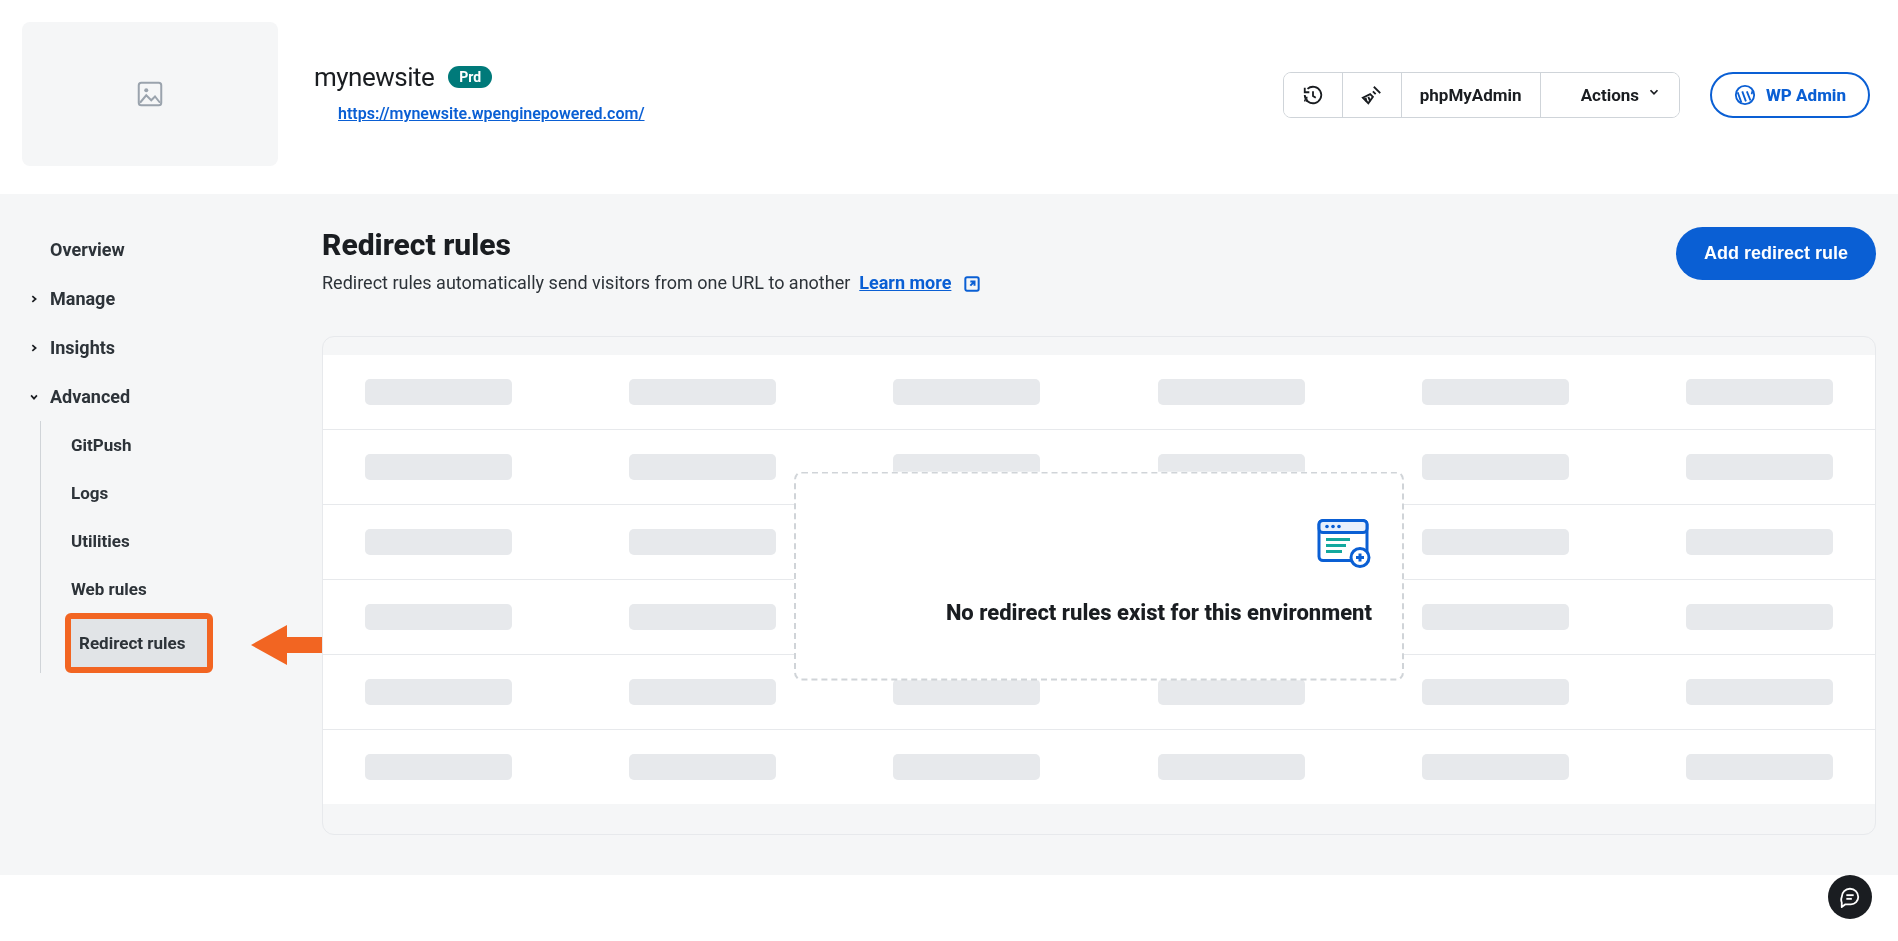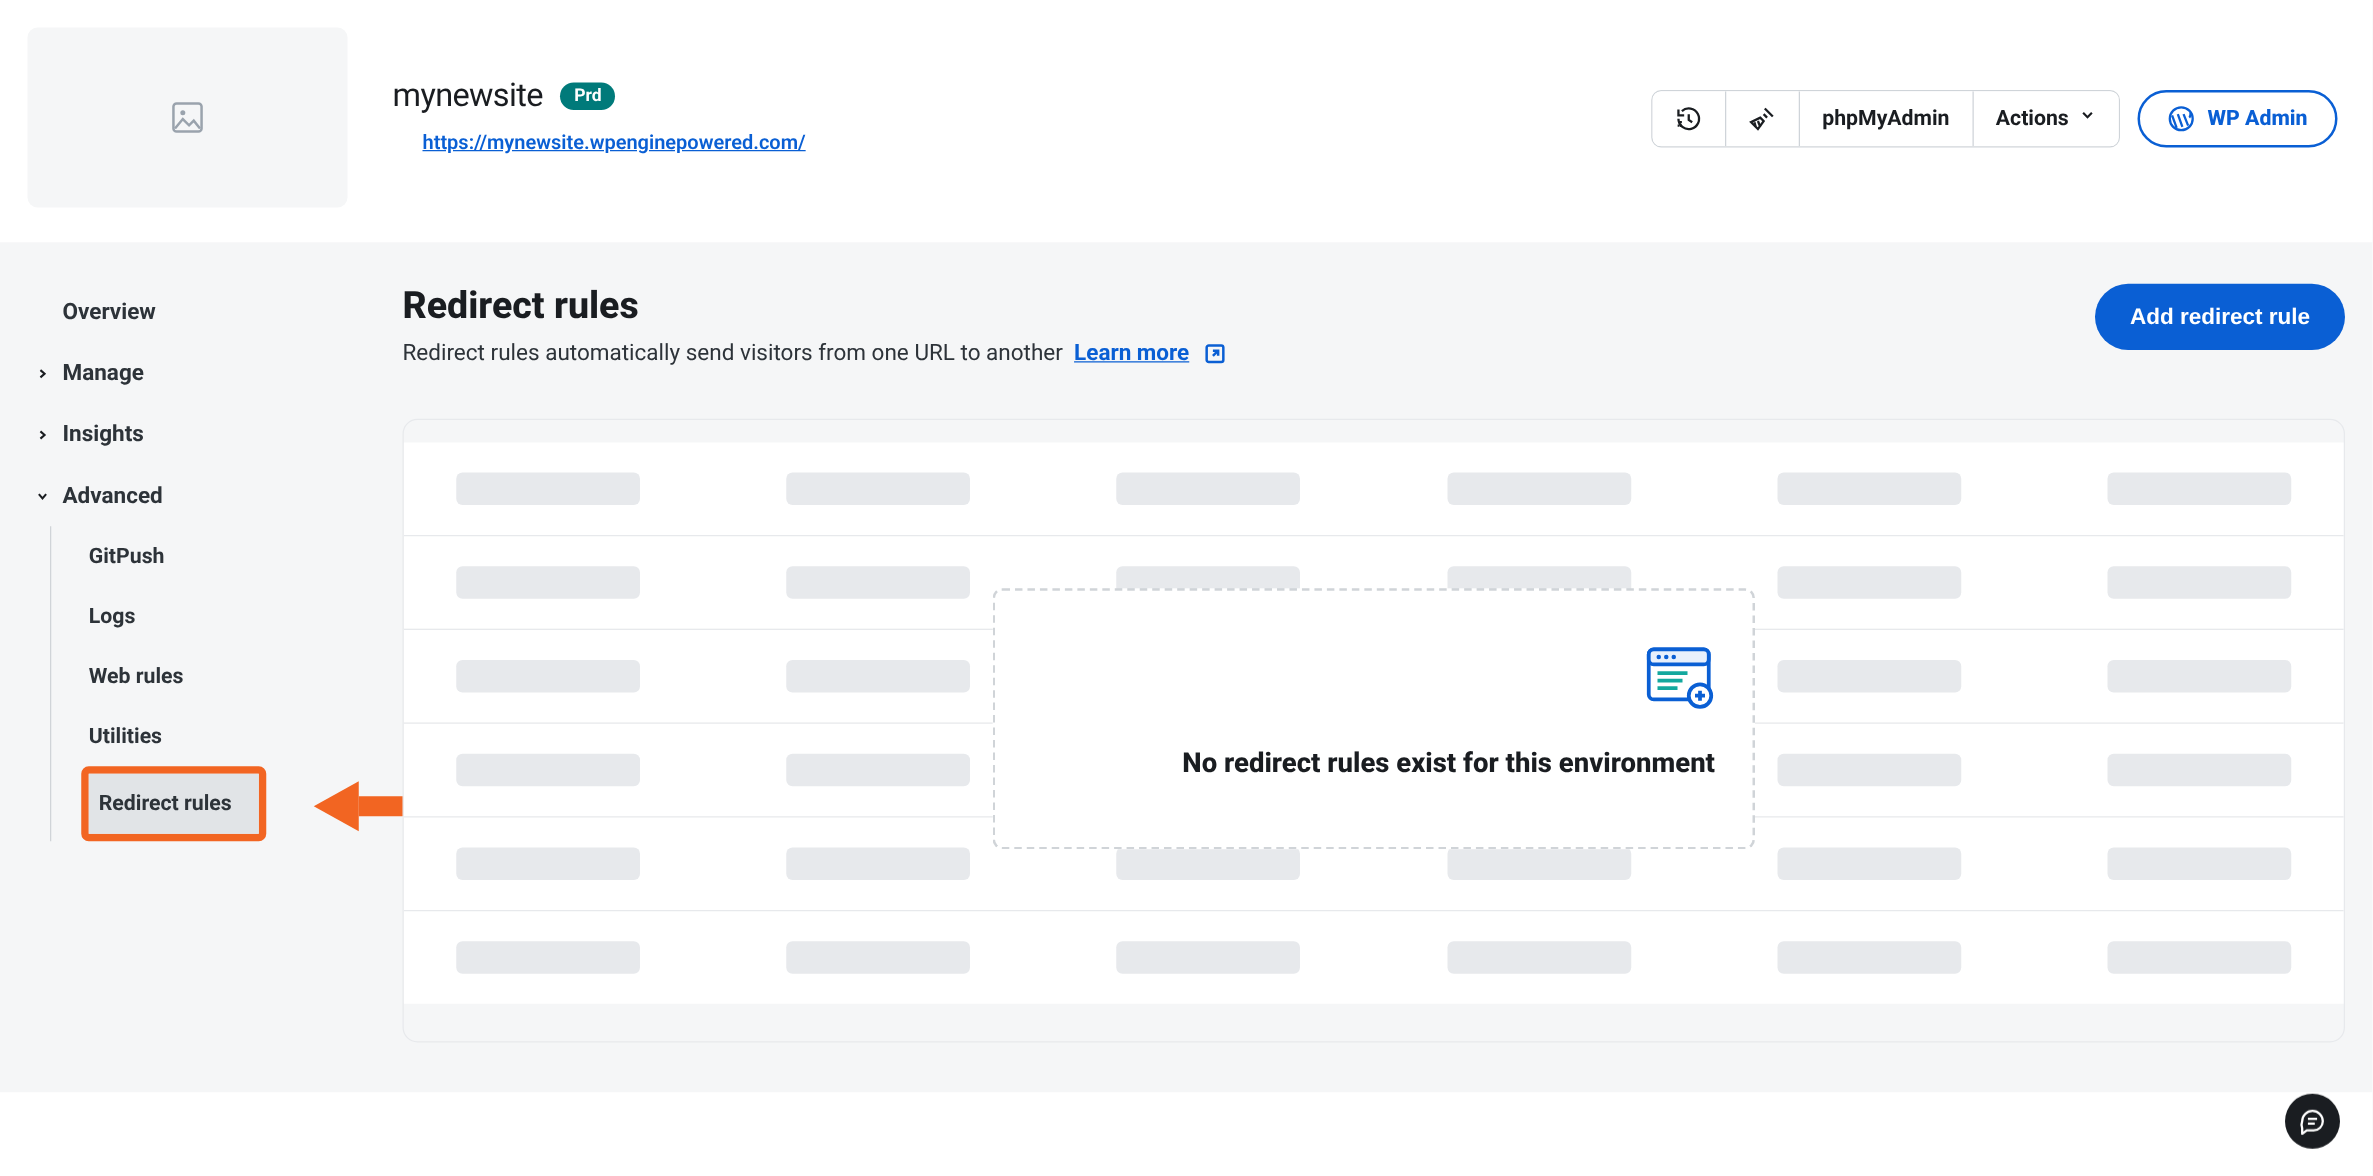--- a/index.html
+++ b/index.html
@@ -23,32 +23,32 @@
 
   .site-meta { flex: 1; padding-top: 40px; }
   .site-title-row { display: flex; align-items: center; gap: 14px; }
   .site-title { font-size: 26px; font-weight: 400; letter-spacing: -0.5px; }
   .env-badge {
     background: #007a7a; color: #fff; font-weight: 700; font-size: 14px;
     padding: 3px 11px; border-radius: 14px;
   }
   .site-url { display: inline-block; margin-top: 12px; color: #0a5fd4; font-weight: 600; font-size: 16px; text-decoration: underline; padding-left: 24px; }
 
-  .actions { display: flex; align-items: center; gap: 14px; padding-top: 50px; }
+  .actions { display: flex; align-items: center; gap: 30px; padding-top: 50px; }
   .btn-group {
     display: flex; align-items: stretch; border: 1px solid #cfd4d9; border-radius: 8px; overflow: hidden;
     height: 46px;
   }
   .btn-group > * {
     display: flex; align-items: center; justify-content: center; padding: 0 18px;
     cursor: pointer; background: #fff;
   }
   .btn-group > * + * { border-left: 1px solid #cfd4d9; }
   .btn-group .label { font-weight: 700; font-size: 17px; color: #1a1d21; white-space: nowrap; }
-  .btn-group .chev-wrap { display: inline-flex; align-items: flex-start; gap: 8px; }
+  .btn-group .chev-wrap { display: inline-flex; align-items: flex-start; gap: 8px; margin-left: 22px; }
 
   .wp-admin-btn {
     height: 46px; display: flex; align-items: center; gap: 10px;
     border: 2px solid #0a5fd4; color: #0a5fd4; font-weight: 800; font-size: 17px;
     padding: 0 22px; border-radius: 26px; cursor: pointer; background: #fff;
   }
 
   
   .body-area { display: flex; background: #f5f6f7; border-top: 1px solid #f5f6f7; }
   .sidebar { width: 280px; padding: 30px 0 40px 0; }
@@ -207,24 +207,24 @@
       <span>Advanced</span>
     </div>
     <div class="side-sub-list">
       <div class="side-sub-item">
         <span>GitPush</span>
       </div>
       <div class="side-sub-item">
         <span>Logs</span>
       </div>
       <div class="side-sub-item">
+        <span>Utilities</span>
+      </div>
+      <div class="side-sub-item">
         <span>Web rules</span>
-      </div>
-      <div class="side-sub-item">
-        <span>Utilities</span>
       </div>
       <span class="highlight-frame">
         <div class="side-sub-item active">
           <span>Redirect rules</span>
         </div>
       </span>
       <div class="arrow-wrap">
         <div class="arrow">
           <div class="arrow-head"></div>
             <div class="arrow-shaft"></div>

